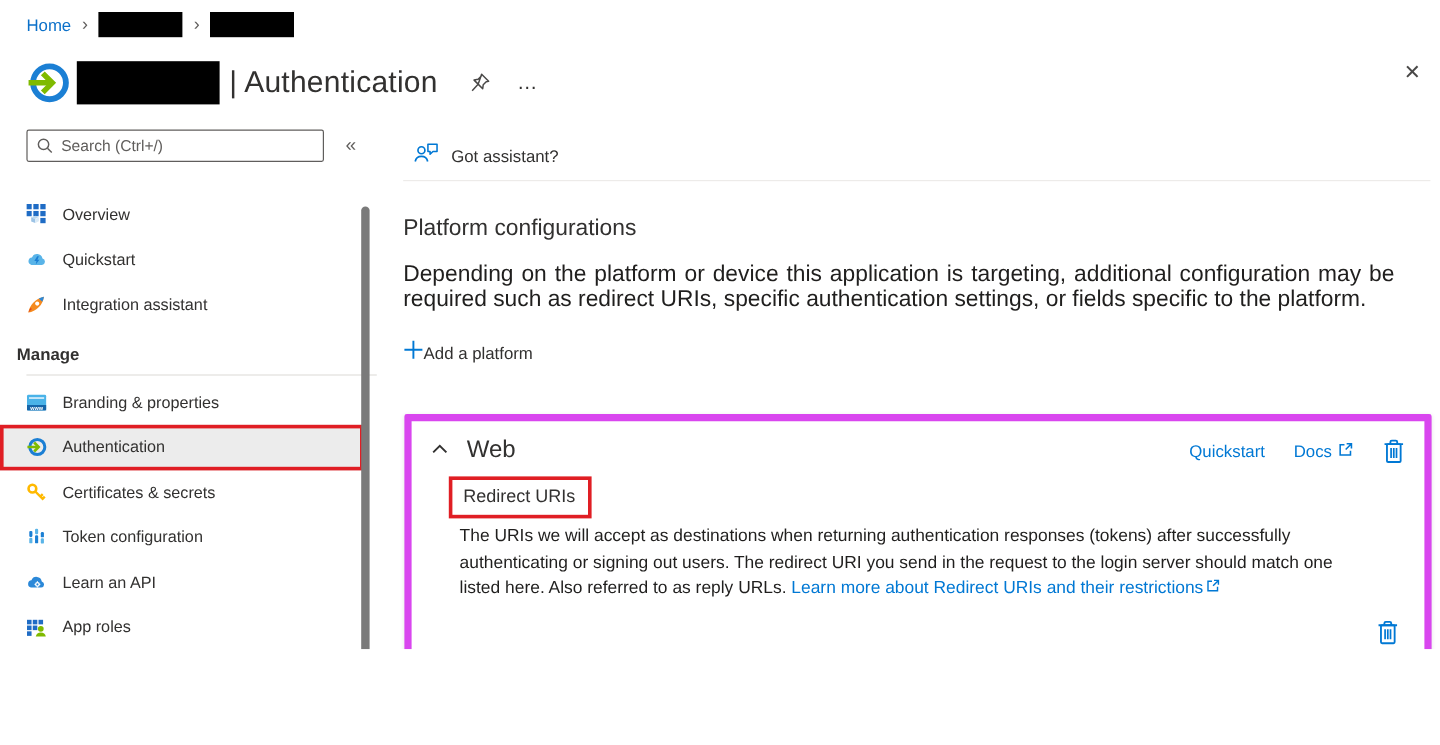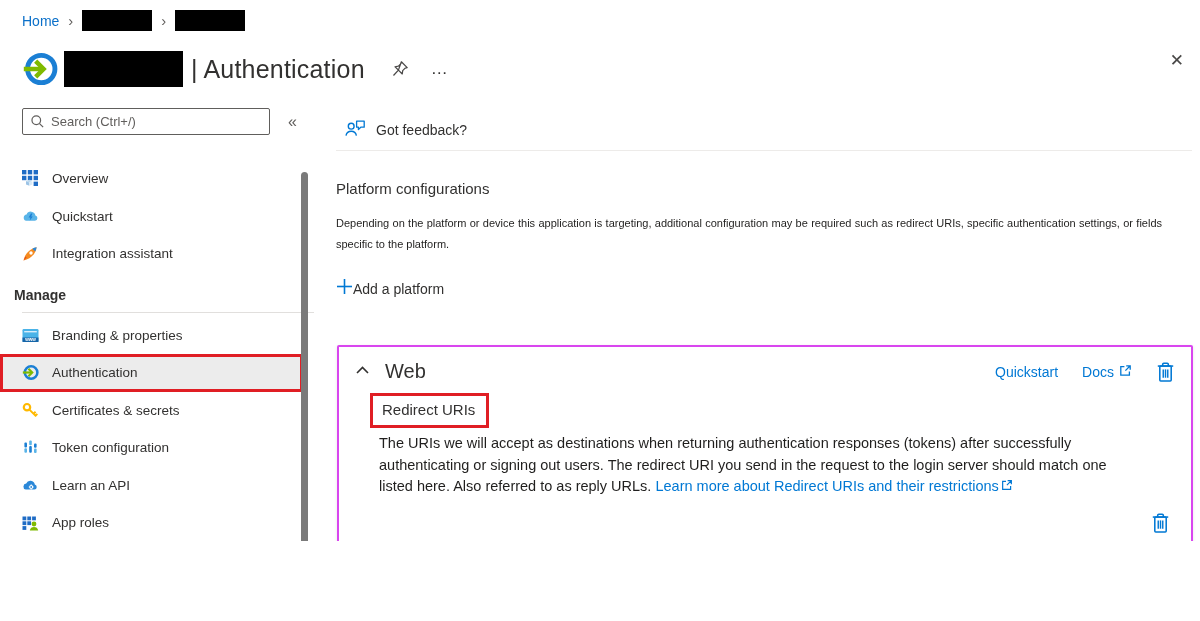--- a/index.html
+++ b/index.html
@@ -40,27 +40,27 @@
   .nav-section { padding-left:14px; margin-top:11px; font-size:14px; font-weight:700; color:#323130; height:22px; display:flex; align-items:center; }
   .nav-divider { height:1px; background:#e1dfdd; margin:6px 22px 4px 22px; }
 
   .side-scrollbar { position:absolute; left:301px; top:64px; width:7px; height:449px; background:#7a7a7a; border-radius:4px; cursor:pointer; }
 
   
   .main { position:absolute; left:336px; top:108px; right:0; bottom:0; }
   .feedback-row { display:flex; align-items:center; gap:10px; padding:8px 0 0 9px; height:36px; cursor:pointer; }
   .feedback-label { font-size:14px; color:#323130; }
   .main-divider { height:1px; background:#edebe9; margin-top:6px; margin-right:8px; }
-  .section-heading { font-size:15px; font-weight:400; color:#323130; margin:29px 0 0 0; }
-  .section-desc { width:826px; margin-top:16px; font-size:11px; line-height:21px; color:#201f1e; text-align:justify; }
+  .section-heading { font-size:19px; font-weight:400; color:#323130; margin:29px 0 0 0; }
+  .section-desc { width:826px; margin-top:16px; font-size:19px; line-height:21px; color:#201f1e; text-align:justify; }
   .add-platform { display:flex; align-items:center; margin-top:23px; cursor:pointer; width:max-content; }
   .add-platform-label { font-size:14px; color:#323130; }
 
   
-  .card { position:absolute; left:1px; top:237px; width:856px; height:268px; background:#fff; border:2px solid #d946ef; border-radius:2px; box-shadow:0 1.6px 3.6px rgba(0,0,0,.10); }
+  .card { position:absolute; left:1px; top:237px; width:856px; height:268px; background:#fff; border:6px solid #d946ef; border-radius:2px; box-shadow:0 1.6px 3.6px rgba(0,0,0,.10); }
   .card-header { display:flex; align-items:center; padding:13px 16px 0 14px; }
   .card-chevron { background:none; border:none; cursor:pointer; display:flex; padding:2px; }
   .card-title { font-size:20px; font-weight:400; color:#323130; margin-left:13px; }
   .card-links { margin-left:auto; display:flex; align-items:center; gap:24px; }
   .blue-link { color:#0078d4; font-size:14px; text-decoration:none; cursor:pointer; display:flex; align-items:center; gap:3px; }
   .trash-btn { background:none; border:none; cursor:pointer; display:flex; padding:0; }
   .redirect-box { display:inline-block; margin:10px 0 0 31px; border:3px solid #e01e24; padding:5px 11px 6px 9px; }
   .redirect-label { font-size:15px; color:#323130; }
   .card-desc { margin:5px 0 0 40px; width:764px; font-size:14.5px; line-height:21.5px; color:#201f1e; }
   .card-desc a { color:#0078d4; text-decoration:none; cursor:pointer; }
@@ -253,21 +253,21 @@
 
   <main class="main">
     <div class="feedback-row">
       <span>
         <svg width="21" height="19" viewBox="0 0 21 19">
           <circle cx="6.2" cy="7.2" r="2.9" fill="none" stroke="#0078d4" stroke-width="1.4"></circle>
           <path d="M1 16.6 a5.3 5.3 0 0 1 10.4 0" fill="none" stroke="#0078d4" stroke-width="1.4"></path>
           <path d="M11.6 2.2 h7.6 v6 h-3.4 l-2.4 2.3 v-2.3 h-1.8 Z" fill="#fff" stroke="#0078d4" stroke-width="1.3" stroke-linejoin="round"></path>
         </svg>
       </span>
-      <span class="feedback-label">Got feedback?</span>
+      <span class="feedback-label">Got assistant?</span>
     </div>
     <div class="main-divider"></div>
 
     <h2 class="section-heading">Platform configurations</h2>
     <p class="section-desc">Depending on the platform or device this application is targeting, additional configuration may be required such as redirect URIs, specific authentication settings, or fields specific to the platform.</p>
 
     <div class="add-platform">
       <span>
         <svg width="17" height="17" viewBox="0 0 17 17">
             <line x1="8.5" y1="1" x2="8.5" y2="16" stroke="#0078d4" stroke-width="1.6"></line>

